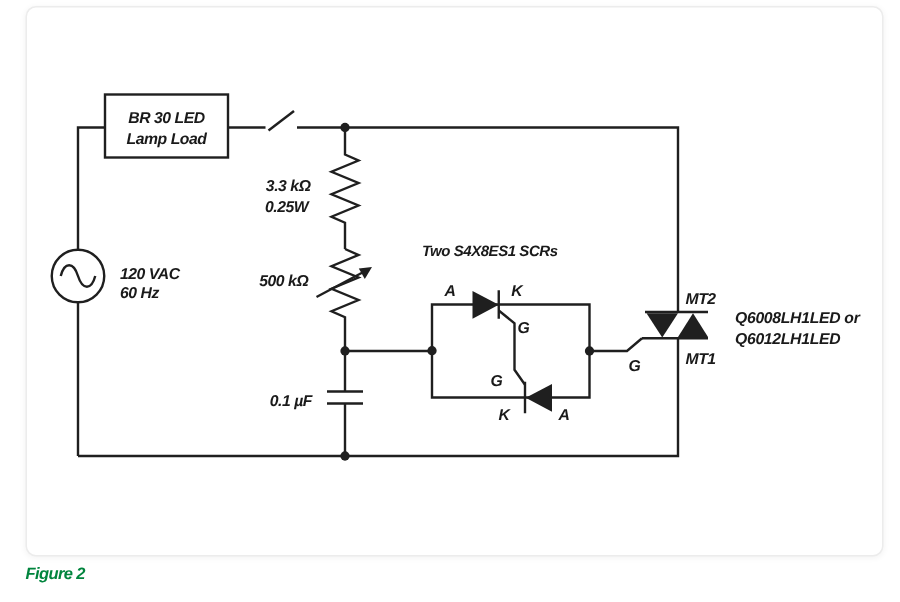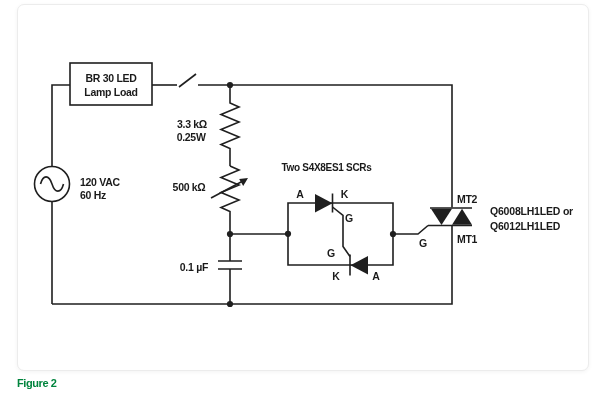--- a/index.html
+++ b/index.html
@@ -1,16 +1,16 @@
 <!DOCTYPE html>
 <html><head>
 <meta charset="utf-8">
 <style>
   html,body{margin:0;padding:0;background:#ffffff;width:600px;height:401px;overflow:hidden;}
-  .stage{position:relative;width:600px;height:401px;font-family:"Liberation Sans","DejaVu Sans",sans-serif;}
+  .stage{position:relative;width:600px;height:401px;font-family:"Liberation Sans","DejaVu Sans",sans-serif;font-style:italic;}
   .card{
     position:absolute;left:17px;top:4px;width:570px;height:365px;
     background:#ffffff;border:1px solid #ececec;border-radius:7px;
     box-shadow:0 1px 4px rgba(0,0,0,0.05);
   }
   svg.schematic{position:absolute;left:0;top:0;}
   .lbl{
     font-family:"Liberation Sans","DejaVu Sans",sans-serif;
     font-weight:bold;font-size:10.5px;fill:#1a1a1a;letter-spacing:-0.3px;
   }

